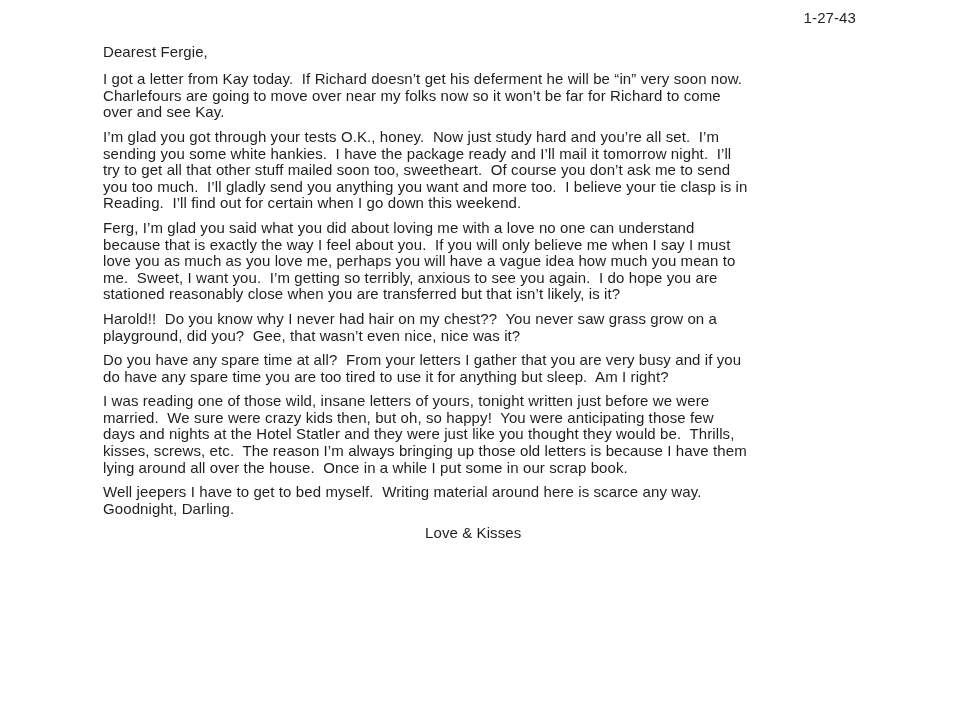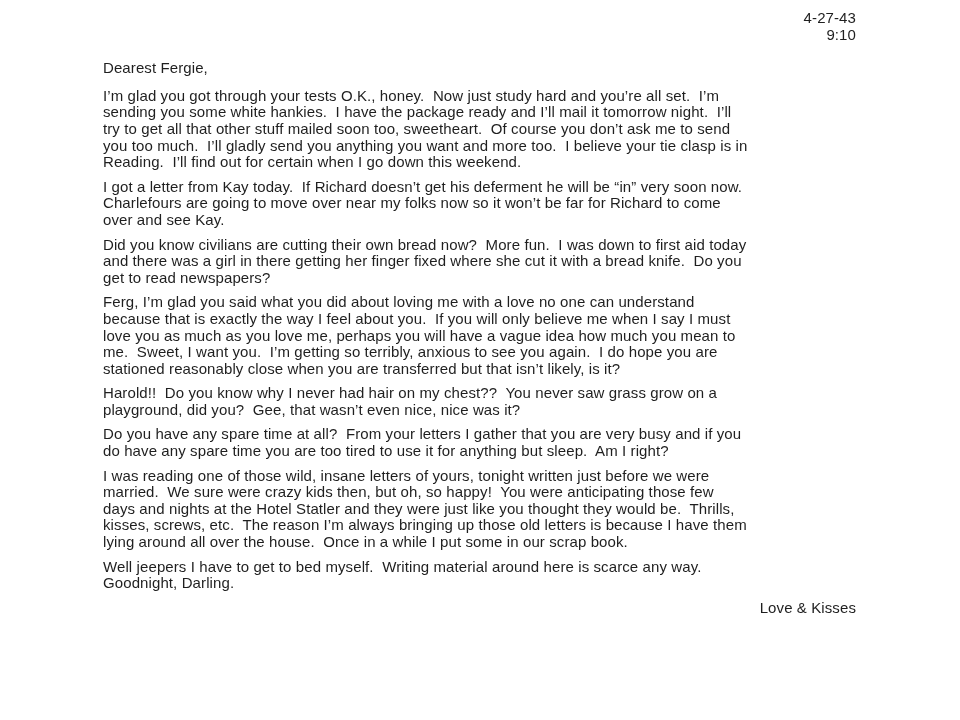--- a/index.html
+++ b/index.html
@@ -34,45 +34,40 @@
   .para {
     margin: 0 0 8px 0;
     white-space: pre-wrap;
   }
   .sig-block {
     margin-left: 322px;
   }
   .sig-block p {
     margin: 0 0 8px 0;
     white-space: pre-wrap;
-    text-align: right;
   }
 </style>
 </head>
 <body>
 
 <div class="page">
   <div class="date-block">
-    <div>4-27-43</div>
-    <div>9:10</div>
+    <div>1-27-43</div>
   </div>
 
   <p class="salutation">Dearest Fergie,</p>
 
+  <p class="para">I got a letter from Kay today.  If Richard doesn’t get his deferment he will be “in” very soon now.
+Charlefours are going to move over near my folks now so it won’t be far for Richard to come
+over and see Kay.</p>
   <p class="para">I’m glad you got through your tests O.K., honey.  Now just study hard and you’re all set.  I’m
 sending you some white hankies.  I have the package ready and I’ll mail it tomorrow night.  I’ll
 try to get all that other stuff mailed soon too, sweetheart.  Of course you don’t ask me to send
 you too much.  I’ll gladly send you anything you want and more too.  I believe your tie clasp is in
 Reading.  I’ll find out for certain when I go down this weekend.</p>
-  <p class="para">I got a letter from Kay today.  If Richard doesn’t get his deferment he will be “in” very soon now.
-Charlefours are going to move over near my folks now so it won’t be far for Richard to come
-over and see Kay.</p>
-  <p class="para">Did you know civilians are cutting their own bread now?  More fun.  I was down to first aid today
-and there was a girl in there getting her finger fixed where she cut it with a bread knife.  Do you
-get to read newspapers?</p>
   <p class="para">Ferg, I’m glad you said what you did about loving me with a love no one can understand
 because that is exactly the way I feel about you.  If you will only believe me when I say I must
 love you as much as you love me, perhaps you will have a vague idea how much you mean to
 me.  Sweet, I want you.  I’m getting so terribly, anxious to see you again.  I do hope you are
 stationed reasonably close when you are transferred but that isn’t likely, is it?</p>
   <p class="para">Harold!!  Do you know why I never had hair on my chest??  You never saw grass grow on a
 playground, did you?  Gee, that wasn’t even nice, nice was it?</p>
   <p class="para">Do you have any spare time at all?  From your letters I gather that you are very busy and if you
 do have any spare time you are too tired to use it for anything but sleep.  Am I right?</p>
   <p class="para">I was reading one of those wild, insane letters of yours, tonight written just before we were

